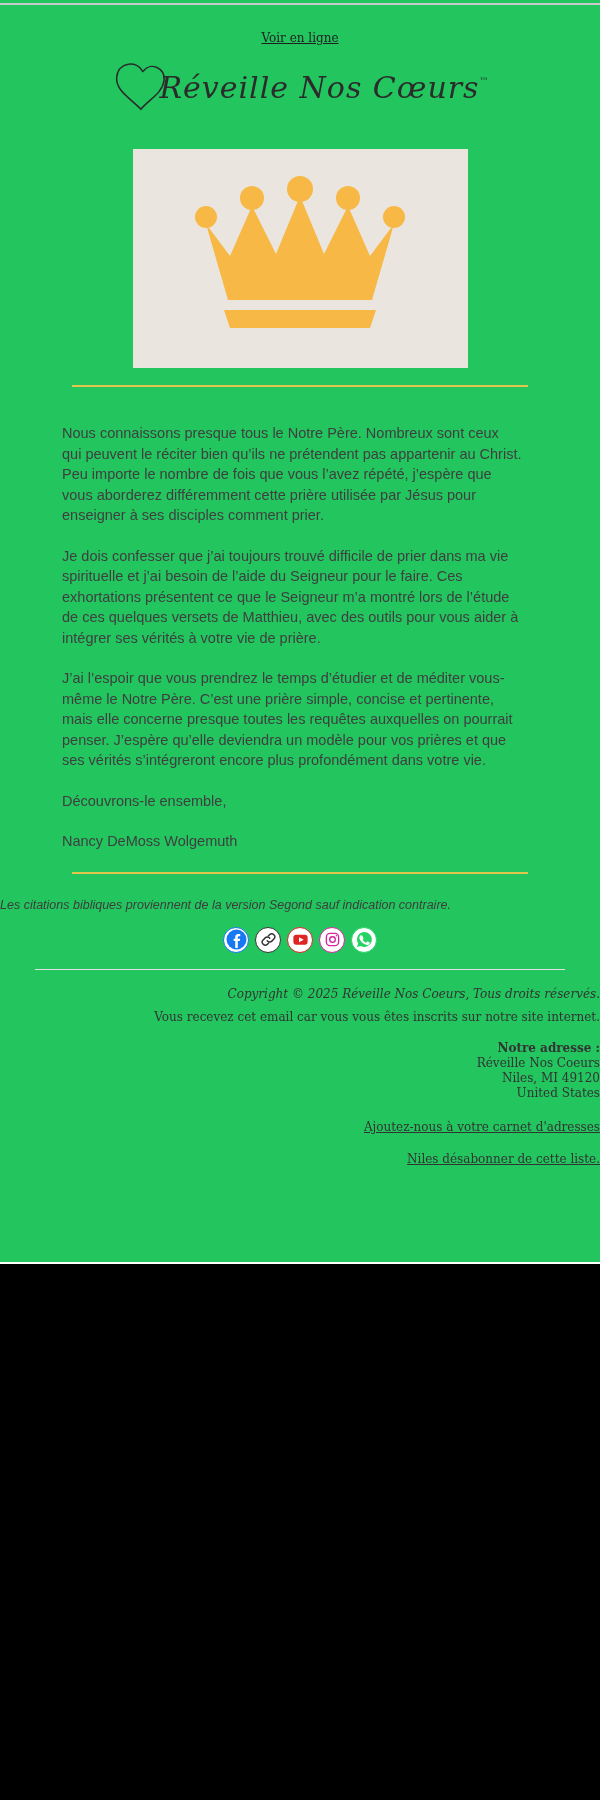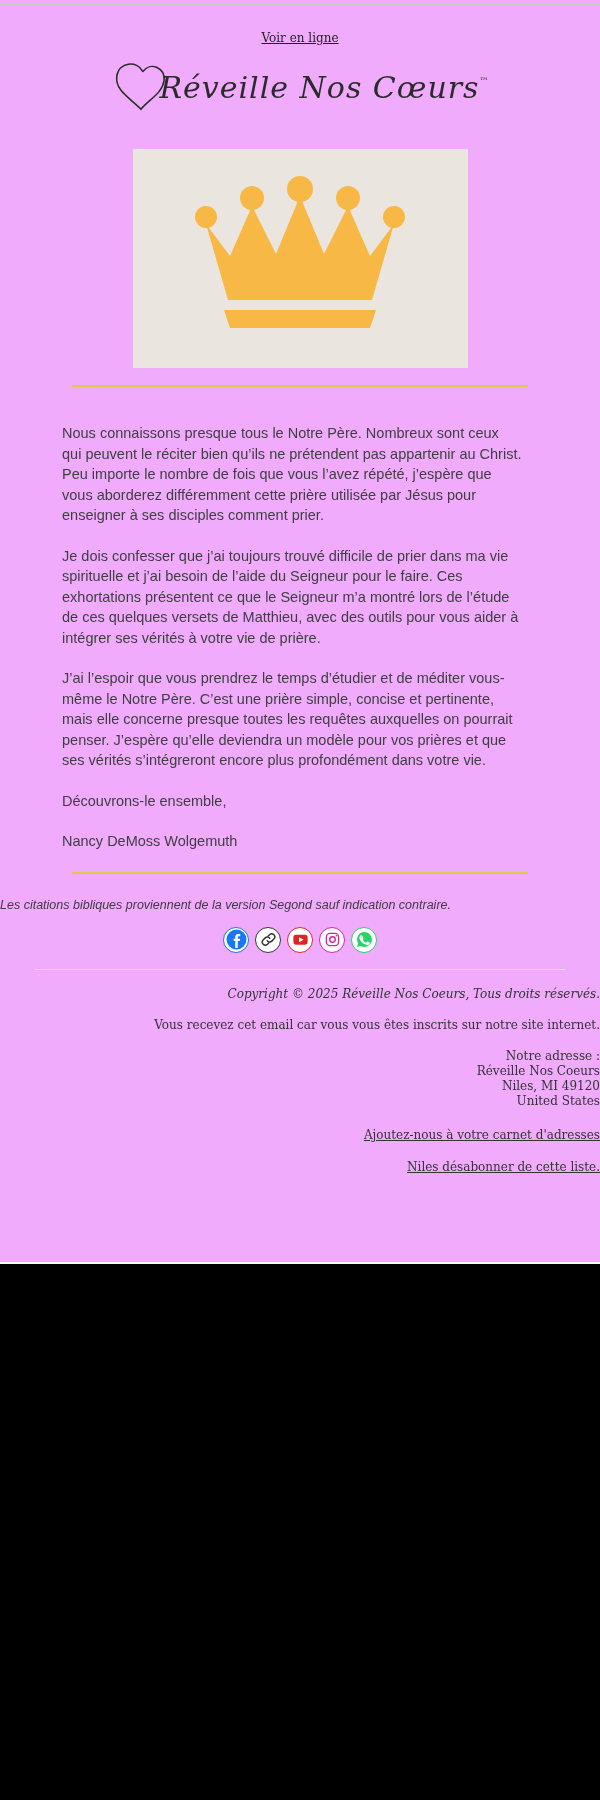--- a/index.html
+++ b/index.html
@@ -2,21 +2,21 @@
 <html><head>
 <meta charset="utf-8">
 <style>
   * { box-sizing: border-box; margin: 0; padding: 0; }
   html,body { width: 600px; }
   body {
     background: #ffffff;
     font-family: "Liberation Sans", sans-serif;
     color: #3f3f3f;
   }
-  .page { width: 600px; height: 1262px; overflow: hidden; background: #f0abfc; }
+  .page { width: 600px; height: 1262px; overflow: hidden; background: #22c55e; }
   .top-hairline { height: 2px; background: #c9c9c9; margin-top: 3px; }
 
   .view-online-wrap { text-align: center; padding-top: 23px; }
   .view-online {
     font-family: "DejaVu Serif", serif;
     font-size: 12px; color: #1f1f1f;
     text-decoration: underline; cursor: pointer;
   }
 
   .brand { margin-top: 10px; display: flex; justify-content: center; align-items: center; height: 62px; }
@@ -51,22 +51,22 @@
   }
   .social-icon svg { display: block; }
 
   .footer-divider { width: 530px; height: 1px; background: #e2e2e2; margin: 16px auto 0 auto; }
 
   .footer {
     font-family: "DejaVu Serif", serif;
     text-align: right; color: #333333; font-size: 12px; line-height: 15px;
   }
   .footer .copyright { margin-top: 17px; font-style: italic; }
-  .footer .reason { margin-top: 16px; }
-  .footer .address-label { margin-top: 16px; font-weight: normal; }
+  .footer .reason { margin-top: 8px; }
+  .footer .address-label { margin-top: 16px; font-weight: bold; }
   .footer .addr-line { }
   .footer .footer-link {
     display: inline-block; text-decoration: underline; color: #333333; cursor: pointer;
   }
   .footer .link-row1 { margin-top: 19px; }
   .footer .link-row2 { margin-top: 17px; }
 
   .black-area { height: 538px; background: #000000; border-top: 2px solid #ffffff; }
 </style>
 </head>

